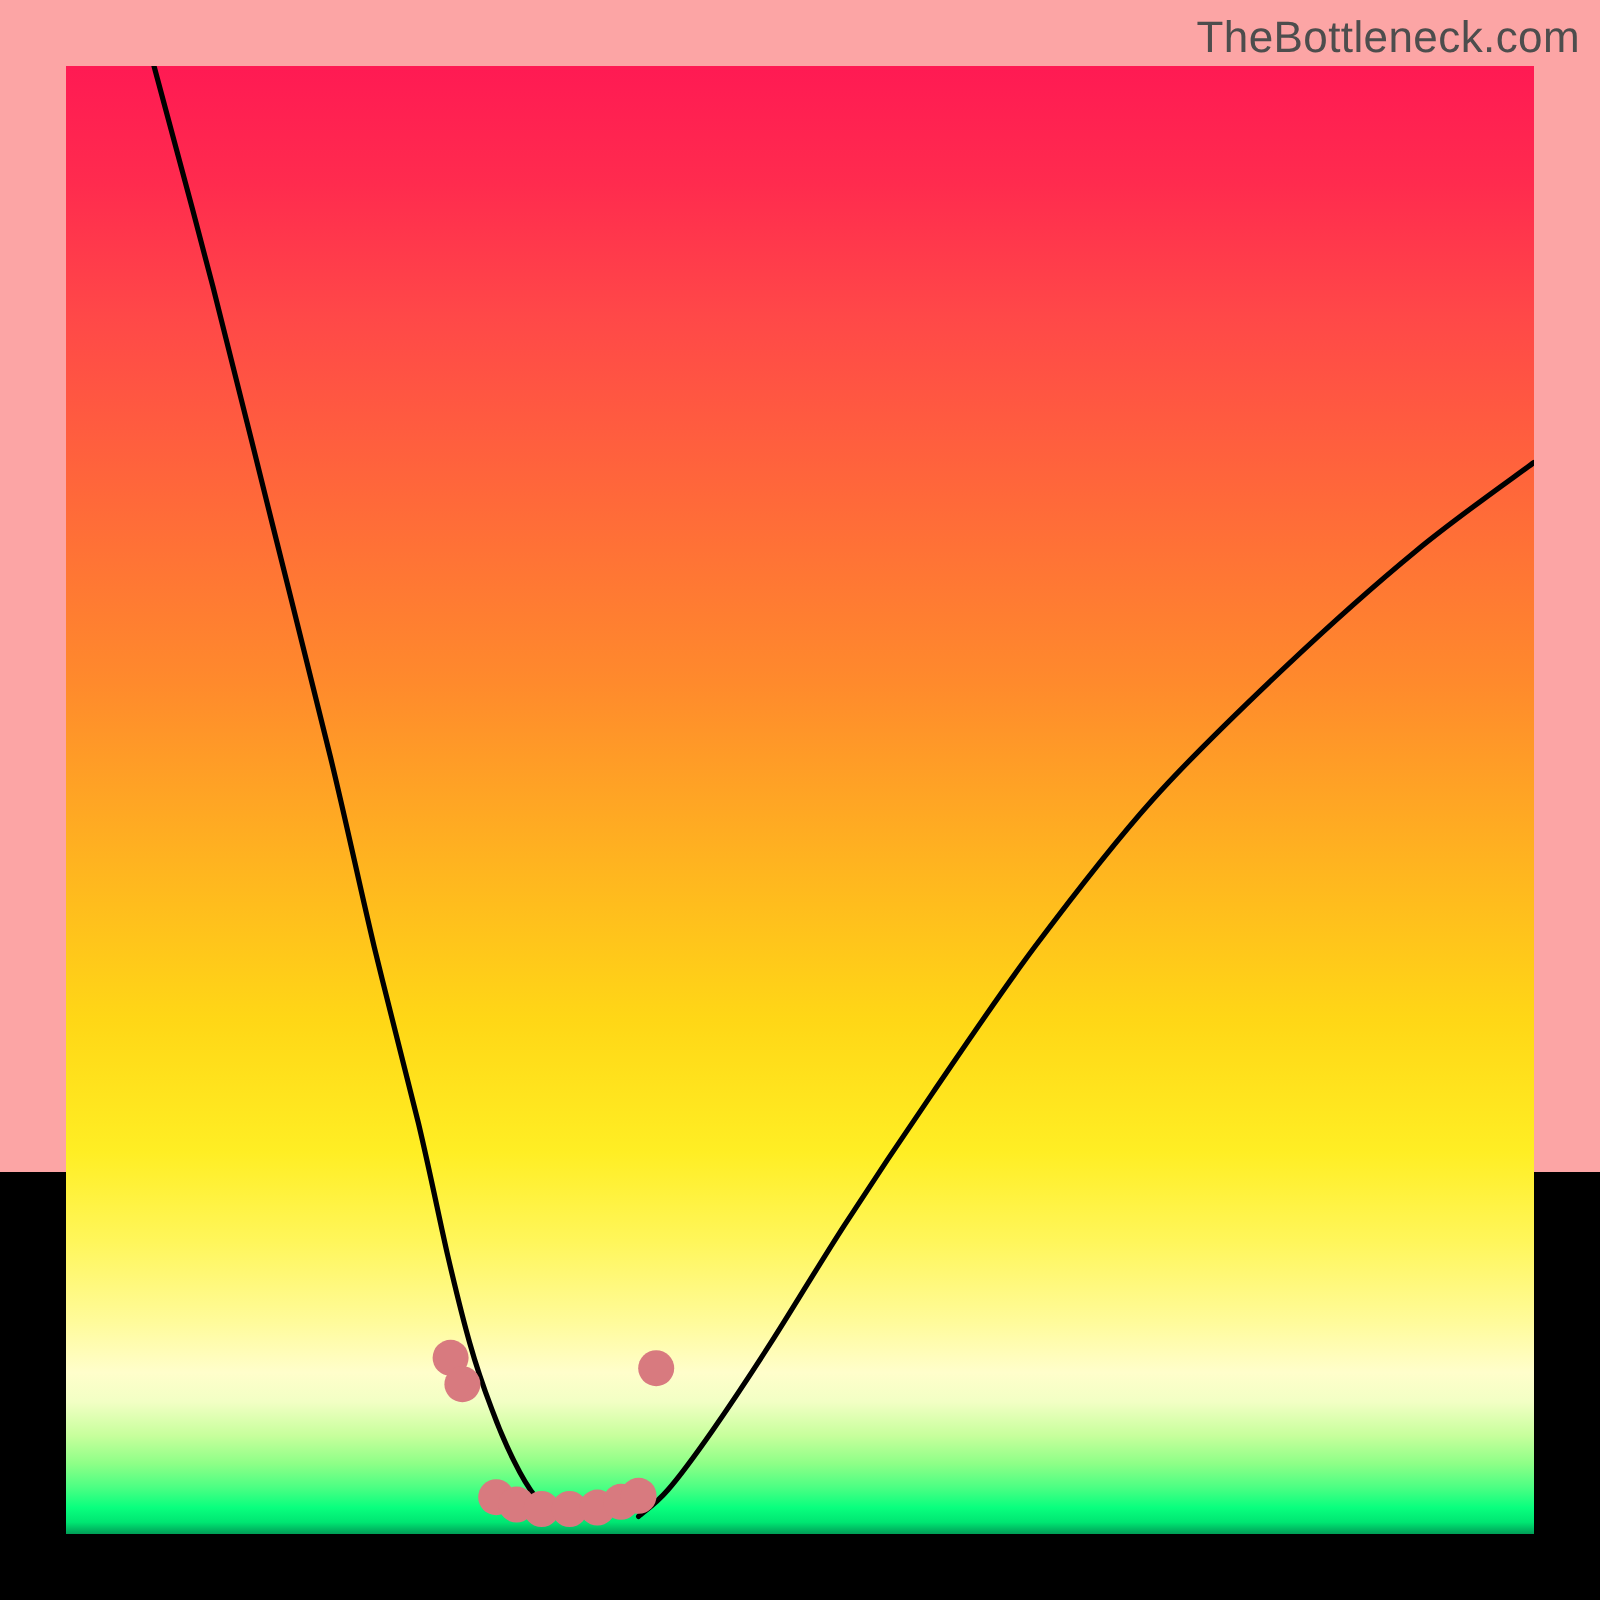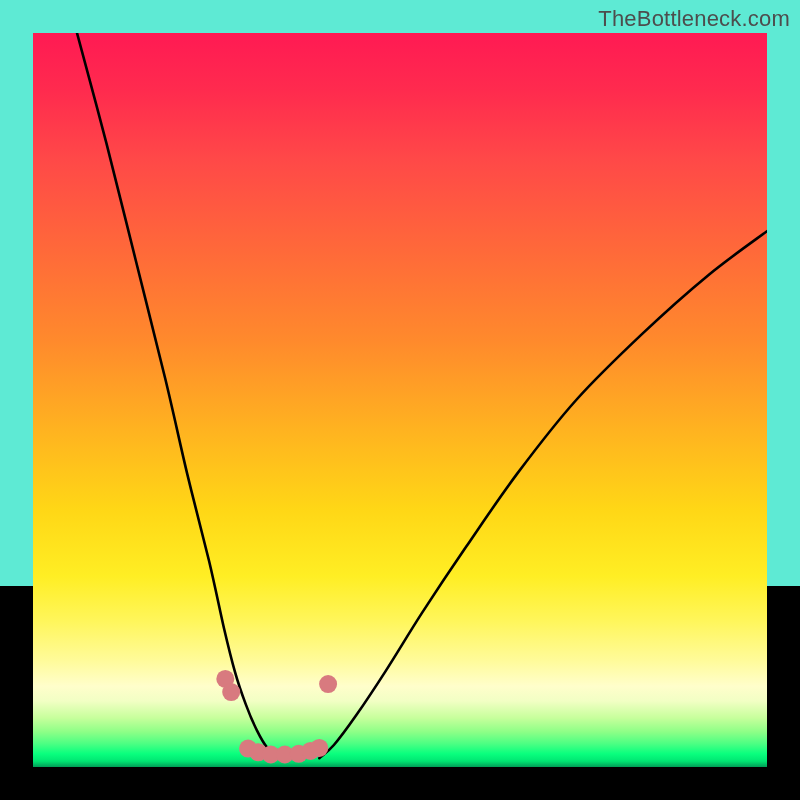--- a/index.html
+++ b/index.html
@@ -10,21 +10,21 @@
     background: #000;
     overflow: hidden;
     font-family: Arial, Helvetica, sans-serif;
   }
   .frame {
     position: absolute;
     top: 0;
     left: 0;
     width: 800px;
     height: 586px;
-    background: #5eead4;
+    background: #fca5a5;
   }
   .plot-area {
     position: absolute;
     top: 33px;
     left: 33px;
     width: 734px;
     height: 734px;
     overflow: hidden;
     
     background: linear-gradient(

